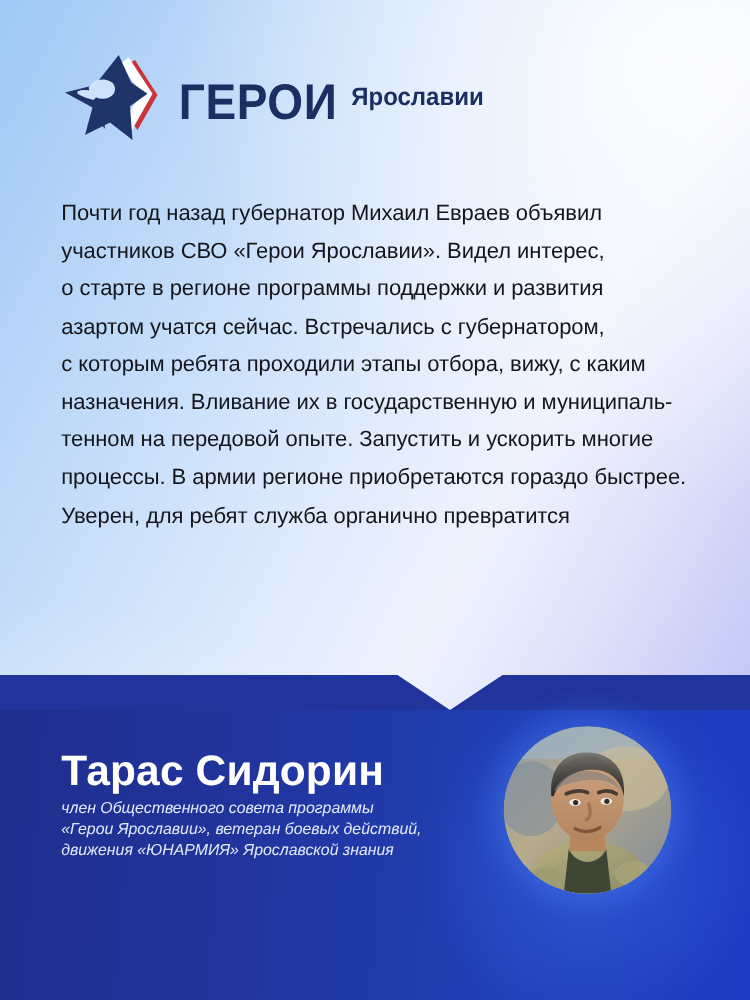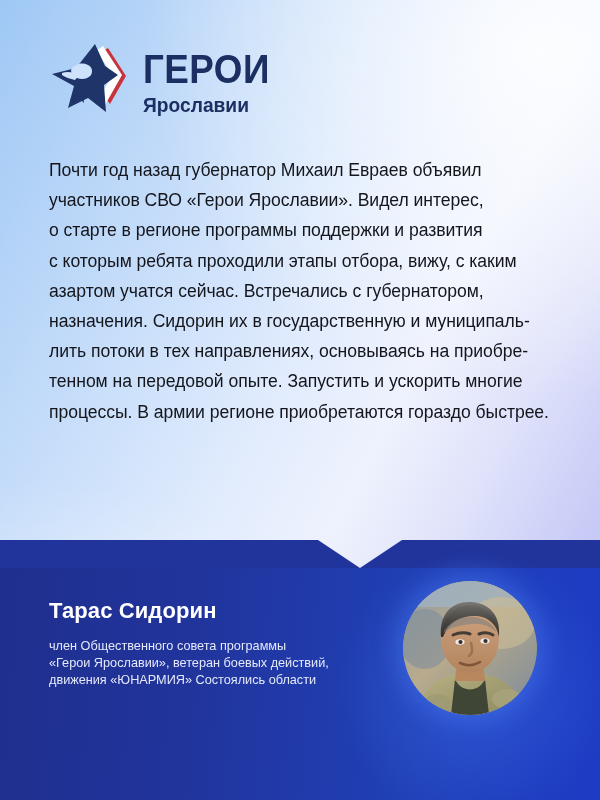--- a/index.html
+++ b/index.html
@@ -43,21 +43,21 @@
   
   .logo {
     position: absolute;
     left: 48px;
     top: 42px;
     display: flex;
     align-items: center;
     gap: 11px;
   }
   .logo-mark { width: 84px; height: 80px; display: block; }
-  .logo-words { display: flex; flex-direction: column; line-height: 1; }
+  .logo-words { display: flex; flex-direction: row; line-height: 1; text-align: center; }
   .logo-title {
     font-size: 40px;
     font-weight: bold;
     letter-spacing: .5px;
     color: #1b2f63;
     transform: scaleX(.92);
     transform-origin: left center;
   }
   .logo-sub {
     margin-top: 6px;
@@ -105,36 +105,36 @@
     width: 330px;
     height: 300px;
     background: radial-gradient(circle at 50% 50%, rgba(60,105,230,.55) 0%, rgba(60,105,230,0) 62%);
     pointer-events: none;
   }
 
   .person-name {
     position: absolute;
     left: 49px;
     top: 30px;
-    font-size: 22px;
+    font-size: 34px;
     font-weight: bold;
     color: #ffffff;
     letter-spacing: .1px;
     text-align: center;
   }
   .person-role {
     position: absolute;
     left: 49px;
     top: 70px;
     width: 320px;
     font-size: 12.7px;
     line-height: 17.2px;
     color: #e4e9fb;
   }
-  .person-role .line { white-space: nowrap; display: block; }
+  .person-role .line { white-space: nowrap; display: block; font-style: italic; }
 
   
   .avatar {
     position: absolute;
     left: 403px;
     top: 13px;
     width: 134px;
     height: 134px;
     border-radius: 50%;
     overflow: hidden;
@@ -170,41 +170,41 @@
     <span class="logo-words">
       <span class="logo-title">ГЕРОИ</span>
       <span class="logo-sub">Ярославии</span>
     </span>
   </div>
 
   <div class="quote">
     <span class="line">Почти год назад губернатор Михаил Евраев объявил</span>
     <span class="line">участников СВО «Герои Ярославии». Видел интерес,</span>
     <span class="line">о старте в регионе программы поддержки и развития</span>
+    <span class="line">азартом учатся сейчас. Встречались с губернатором,</span>
     <span class="line">с которым ребята проходили этапы отбора, вижу, с каким</span>
-    <span class="line">азартом учатся сейчас. Встречались с губернатором,</span>
-    <span class="line">назначения. Сидорин их в государственную и муниципаль-</span>
-    <span class="line">лить потоки в тех направлениях, основываясь на приобре-</span>
+    <span class="line">назначения. Вливание их в государственную и муниципаль-</span>
     <span class="line">тенном на передовой опыте. Запустить и ускорить многие</span>
     <span class="line">процессы. В армии регионе приобретаются гораздо быстрее.</span>
+    <span class="line">Уверен, для ребят служба органично превратится</span>
   </div>
 
   <svg class="notch" viewBox="0 0 600 28" preserveAspectRatio="none">
     <path d="M0 0 L318 0 L360 28 L402 0 L600 0 L600 28 L0 28 Z" fill="#21349c"></path>
   </svg>
 
   <div class="panel">
     <div class="panel-glow"></div>
 
     <div class="person-name">Тарас Сидорин</div>
 
     <div class="person-role">
       <span class="line">член Общественного совета программы</span>
       <span class="line">«Герои Ярославии», ветеран боевых действий,</span>
-      <span class="line">движения «ЮНАРМИЯ» Состоялись области</span>
+      <span class="line">движения «ЮНАРМИЯ» Ярославской знания</span>
     </div>
 
     <div class="avatar">
       <svg viewBox="0 0 134 134" aria-hidden="true">
         <defs>
           <clipPath id="avClip">
               <circle cx="67" cy="67" r="67"></circle>
             </clipPath>
           <linearGradient id="bgBlur" x1="0" y1="0" x2="1" y2="1">
             <stop offset="0%" stop-color="#8c9aa8"></stop>

